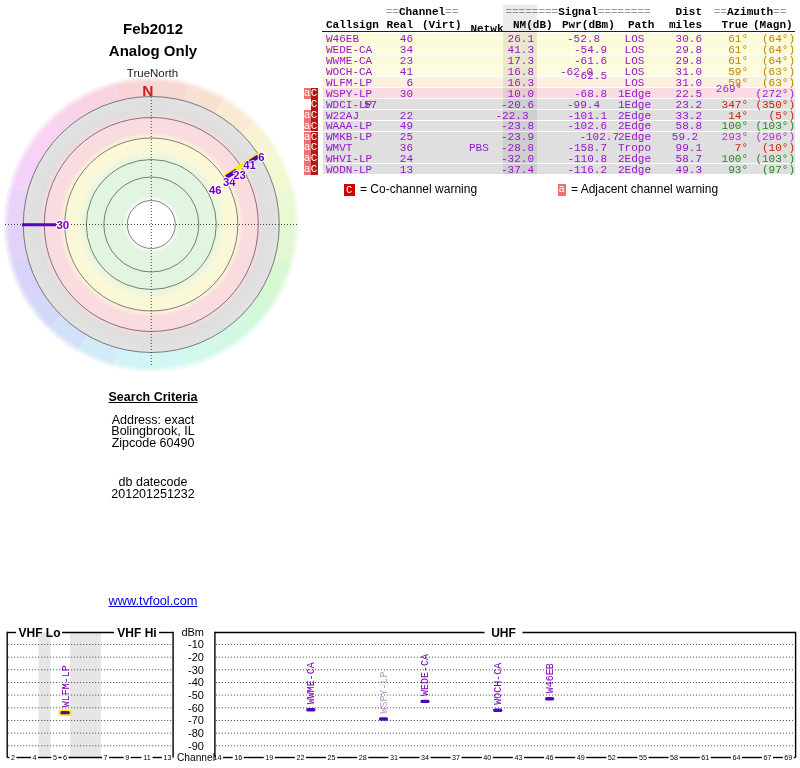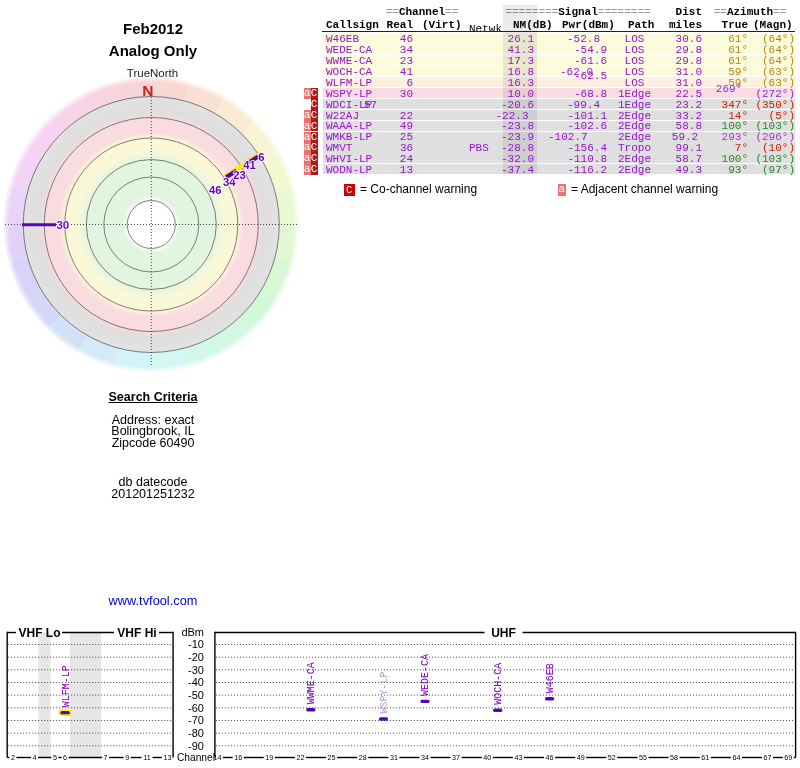--- a/index.html
+++ b/index.html
@@ -85,21 +85,21 @@
 <div class="ctr" style="top:19.5px;font-size:15px;font-weight:bold;left:-2px">Feb2012</div>
 <div class="ctr" style="top:42px;font-size:15px;font-weight:bold;left:-2px">Analog Only</div>
 <div class="ctr" style="top:66.5px;font-size:11.5px;color:#222;left:-2.5px">TrueNorth</div>
 <div class="mono" style="left:378px;top:7px;width:88px;text-align:center;color:#999">==<b style="color:#000">Channel</b>==</div>
 <div class="mono" style="left:503px;top:7px;width:150px;text-align:center;color:#999">========<b style="color:#000">Signal</b>========</div>
 <div class="mono" style="left:652px;top:7px;width:50px;text-align:right;color:#000"><b>Dist</b></div>
 <div class="mono" style="left:706px;top:7px;width:88px;text-align:center;color:#999">==<b style="color:#000">Azimuth</b>==</div>
 <div class="mono" style="left:326px;width:60px;text-align:left;top:20px;color:#000;font-weight:bold">Callsign</div>
 <div class="mono" style="left:383px;width:30px;text-align:right;top:20px;color:#000;font-weight:bold">Real</div>
 <div class="mono" style="left:422px;width:42px;text-align:left;top:20px;color:#000;font-weight:bold">(Virt)</div>
-<div class="mono" style="left:469px;width:36px;text-align:left;top:24px;color:#000;font-weight:normal">Netwk</div>
+<div class="mono" style="left:469px;width:36px;text-align:center;top:24px;color:#000;font-weight:bold">Netwk</div>
 <div class="mono" style="left:513px;width:44px;text-align:left;top:20px;color:#000;font-weight:bold">NM(dB)</div>
 <div class="mono" style="left:562px;width:54px;text-align:left;top:20px;color:#000;font-weight:bold">Pwr(dBm)</div>
 <div class="mono" style="left:628px;width:30px;text-align:left;top:20px;color:#000;font-weight:bold">Path</div>
 <div class="mono" style="left:669px;width:34px;text-align:left;top:20px;color:#000;font-weight:bold">miles</div>
 <div class="mono" style="left:715px;width:33px;text-align:right;top:20px;color:#000;font-weight:bold">True</div>
 <div class="mono" style="left:753px;width:42px;text-align:left;top:20px;color:#000;font-weight:bold">(Magn)</div>
 <div style="position:absolute;left:322px;top:31.4px;width:473px;height:1px;background:#222"></div>
 <div style="position:absolute;left:322.5px;top:33.4px;width:472.7px;height:10.2px;background:#fcfbdb"></div>
 <div style="position:absolute;left:322.5px;top:44.3px;width:472.7px;height:10.2px;background:#fcfbdb"></div>
 <div style="position:absolute;left:322.5px;top:55.2px;width:472.7px;height:10.2px;background:#fcfbdb"></div>
@@ -197,30 +197,30 @@
 <div class="mono" style="left:380px;top:121.4px;width:33px;text-align:right;color:#9715cb">49</div>
 <div class="mono" style="left:490px;top:121.4px;width:44px;text-align:right;color:#9715cb">-23.8</div>
 <div class="mono" style="left:560px;top:121.4px;width:47px;text-align:right;color:#9715cb">-102.6</div>
 <div class="mono" style="left:618.0px;top:121.4px;width:40px;color:#9715cb">2Edge</div>
 <div class="mono" style="left:668px;top:121.4px;width:34px;text-align:right;color:#9715cb">58.8</div>
 <div class="mono" style="left:710px;top:121.4px;width:38px;text-align:right;color:#228b22">100°</div>
 <div class="mono" style="left:752px;top:121.4px;width:43px;text-align:right;color:#228b22">(103°)</div>
 <div class="mono" style="left:326px;top:132.3px;width:60px;color:#9715cb">WMKB-LP</div>
 <div class="mono" style="left:380px;top:132.3px;width:33px;text-align:right;color:#9715cb">25</div>
 <div class="mono" style="left:490px;top:132.3px;width:44px;text-align:right;color:#9715cb">-23.9</div>
-<div class="mono" style="left:548px;top:132.3px;width:47px;color:#9715cb">-102.7</div>
+<div class="mono" style="left:572px;top:132.3px;width:47px;text-align:right;color:#9715cb">-102.7</div>
 <div class="mono" style="left:618.0px;top:132.3px;width:40px;color:#9715cb">2Edge</div>
 <div class="mono" style="left:668px;top:132.3px;width:34px;text-align:center;color:#9715cb">59.2</div>
 <div class="mono" style="left:710px;top:132.3px;width:38px;text-align:right;color:#bb2bd0">293°</div>
 <div class="mono" style="left:752px;top:132.3px;width:43px;text-align:right;color:#bb2bd0">(296°)</div>
 <div class="mono" style="left:326px;top:143.2px;width:60px;color:#9715cb">WMVT</div>
-<div class="mono" style="left:400px;top:143.2px;width:33px;text-align:left;color:#9715cb">36</div>
+<div class="mono" style="left:380px;top:143.2px;width:33px;text-align:right;color:#9715cb">36</div>
 <div class="mono" style="left:469px;top:143.2px;width:36px;color:#9715cb">PBS</div>
 <div class="mono" style="left:490px;top:143.2px;width:44px;text-align:right;color:#9715cb">-28.8</div>
-<div class="mono" style="left:560px;top:143.2px;width:47px;text-align:right;color:#9715cb">-156.4</div>
+<div class="mono" style="left:560px;top:143.2px;width:47px;text-align:right;color:#9715cb">-158.7</div>
 <div class="mono" style="left:618.0px;top:143.2px;width:40px;color:#9715cb">Tropo</div>
 <div class="mono" style="left:668px;top:143.2px;width:34px;text-align:right;color:#9715cb">99.1</div>
 <div class="mono" style="left:710px;top:143.2px;width:38px;text-align:right;color:#cc2200">7°</div>
 <div class="mono" style="left:752px;top:143.2px;width:43px;text-align:right;color:#cc2200">(10°)</div>
 <div class="mono" style="left:326px;top:154.1px;width:60px;color:#9715cb">WHVI-LP</div>
 <div class="mono" style="left:380px;top:154.1px;width:33px;text-align:right;color:#9715cb">24</div>
 <div class="mono" style="left:490px;top:154.1px;width:44px;text-align:right;color:#9715cb">-32.0</div>
 <div class="mono" style="left:560px;top:154.1px;width:47px;text-align:right;color:#9715cb">-110.8</div>
 <div class="mono" style="left:618.0px;top:154.1px;width:40px;color:#9715cb">2Edge</div>
 <div class="mono" style="left:668px;top:154.1px;width:34px;text-align:right;color:#9715cb">58.7</div>
@@ -234,21 +234,21 @@
 <div class="mono" style="left:668px;top:165.0px;width:34px;text-align:right;color:#9715cb">49.3</div>
 <div class="mono" style="left:710px;top:165.0px;width:38px;text-align:right;color:#228b22">93°</div>
 <div class="mono" style="left:752px;top:165.0px;width:43px;text-align:right;color:#228b22">(97°)</div>
 <div class="mk" style="left:344px;top:183.5px;width:10.5px;height:12px;background:#cc0000;font-size:10.5px;line-height:12px">C</div>
 <div class="sans12" style="left:360px;top:183.0px">= Co-channel warning</div>
 <div class="mk" style="left:557.5px;top:183.5px;width:8.5px;height:12px;background:#ee7070;font-size:10.5px;line-height:11px">a</div>
 <div class="sans12" style="left:571px;top:183.0px">= Adjacent channel warning</div>
 <div class="ctr" style="top:390px;font-size:12.5px;font-weight:bold;text-decoration:underline;left:-2px">Search Criteria</div>
 <div class="ctr" style="top:414.5px;font-size:12.5px;line-height:11.8px;left:-2px">Address: exact<br>Bolingbrook, IL<br>Zipcode 60490</div>
 <div class="ctr" style="top:477px;font-size:12.5px;line-height:11.7px;left:-2px">db datecode<br>201201251232</div>
-<div class="ctr" style="top:592.5px;font-size:12.8px;left:-2px"><span style="color:#0000dd;">www.tvfool.com</span></div>
+<div class="ctr" style="top:592.5px;font-size:12.8px;left:-2px"><span style="color:#0000dd;text-decoration:underline">www.tvfool.com</span></div>
 <svg style="position:absolute;left:0;top:618px" width="800" height="150" viewBox="0 618 800 150">
 <rect x="38.5" y="632.5" width="12" height="125.0" fill="#e6e6e6"></rect>
 <rect x="70" y="632.5" width="31" height="125.0" fill="#e6e6e6"></rect>
 <line x1="8.2" y1="644.5" x2="172.4" y2="644.5" stroke="#444" stroke-width="1" stroke-dasharray="1 2"></line>
 <line x1="215.9" y1="644.5" x2="794.9" y2="644.5" stroke="#444" stroke-width="1" stroke-dasharray="1 2"></line>
 <line x1="8.2" y1="657.2" x2="172.4" y2="657.2" stroke="#444" stroke-width="1" stroke-dasharray="1 2"></line>
 <line x1="215.9" y1="657.2" x2="794.9" y2="657.2" stroke="#444" stroke-width="1" stroke-dasharray="1 2"></line>
 <line x1="8.2" y1="669.8" x2="172.4" y2="669.8" stroke="#444" stroke-width="1" stroke-dasharray="1 2"></line>
 <line x1="215.9" y1="669.8" x2="794.9" y2="669.8" stroke="#444" stroke-width="1" stroke-dasharray="1 2"></line>
 <line x1="8.2" y1="682.5" x2="172.4" y2="682.5" stroke="#444" stroke-width="1" stroke-dasharray="1 2"></line>

